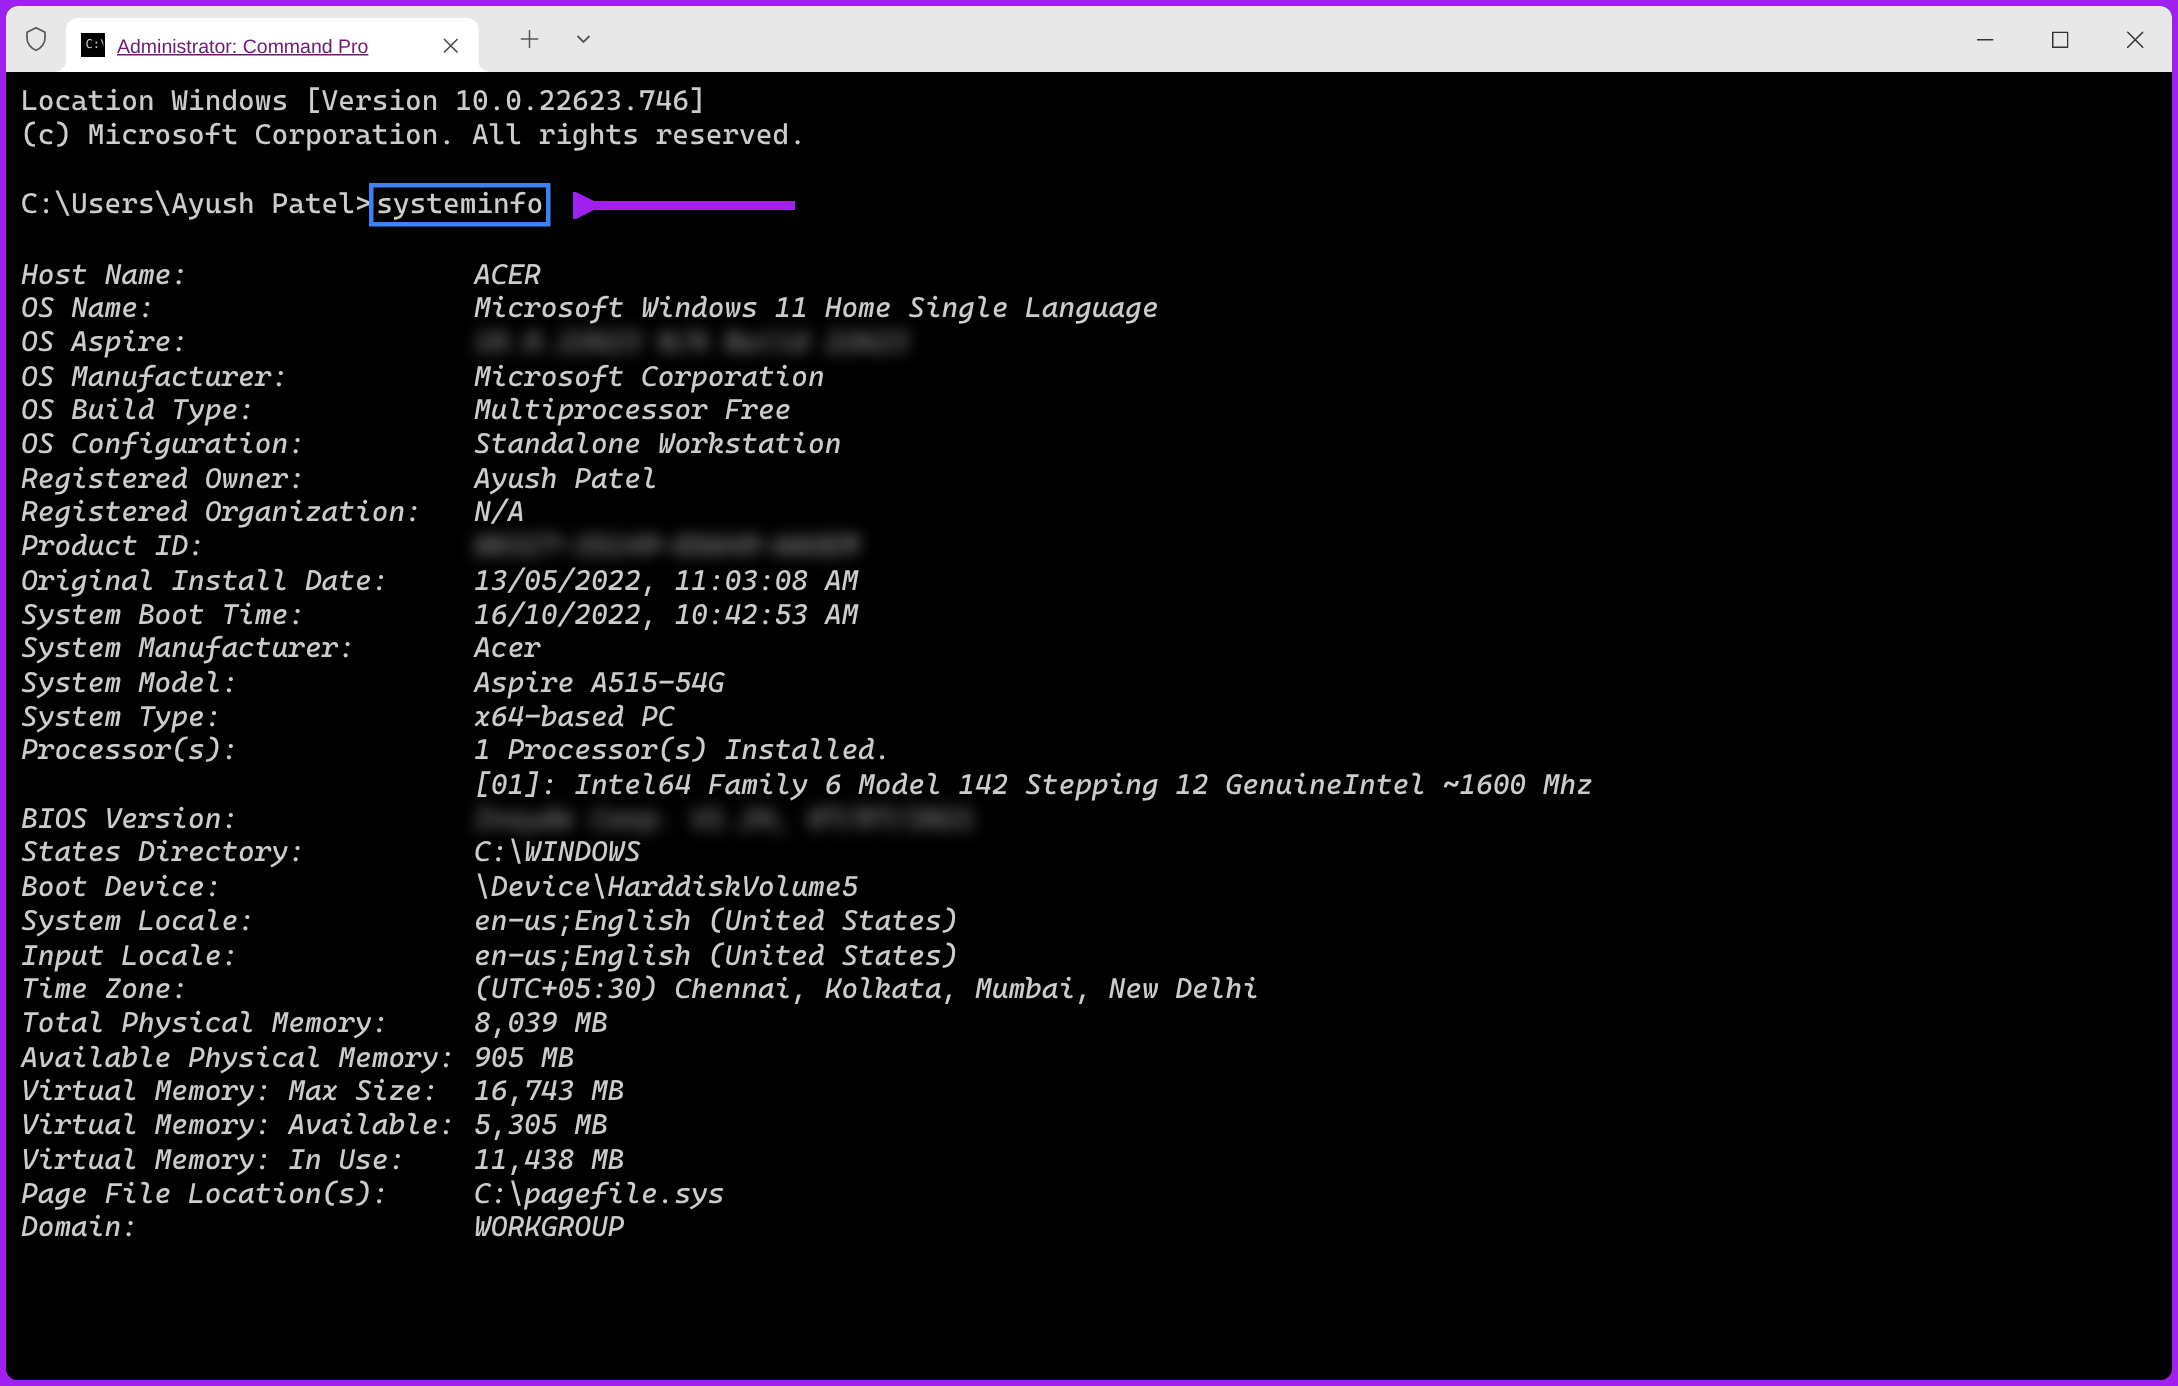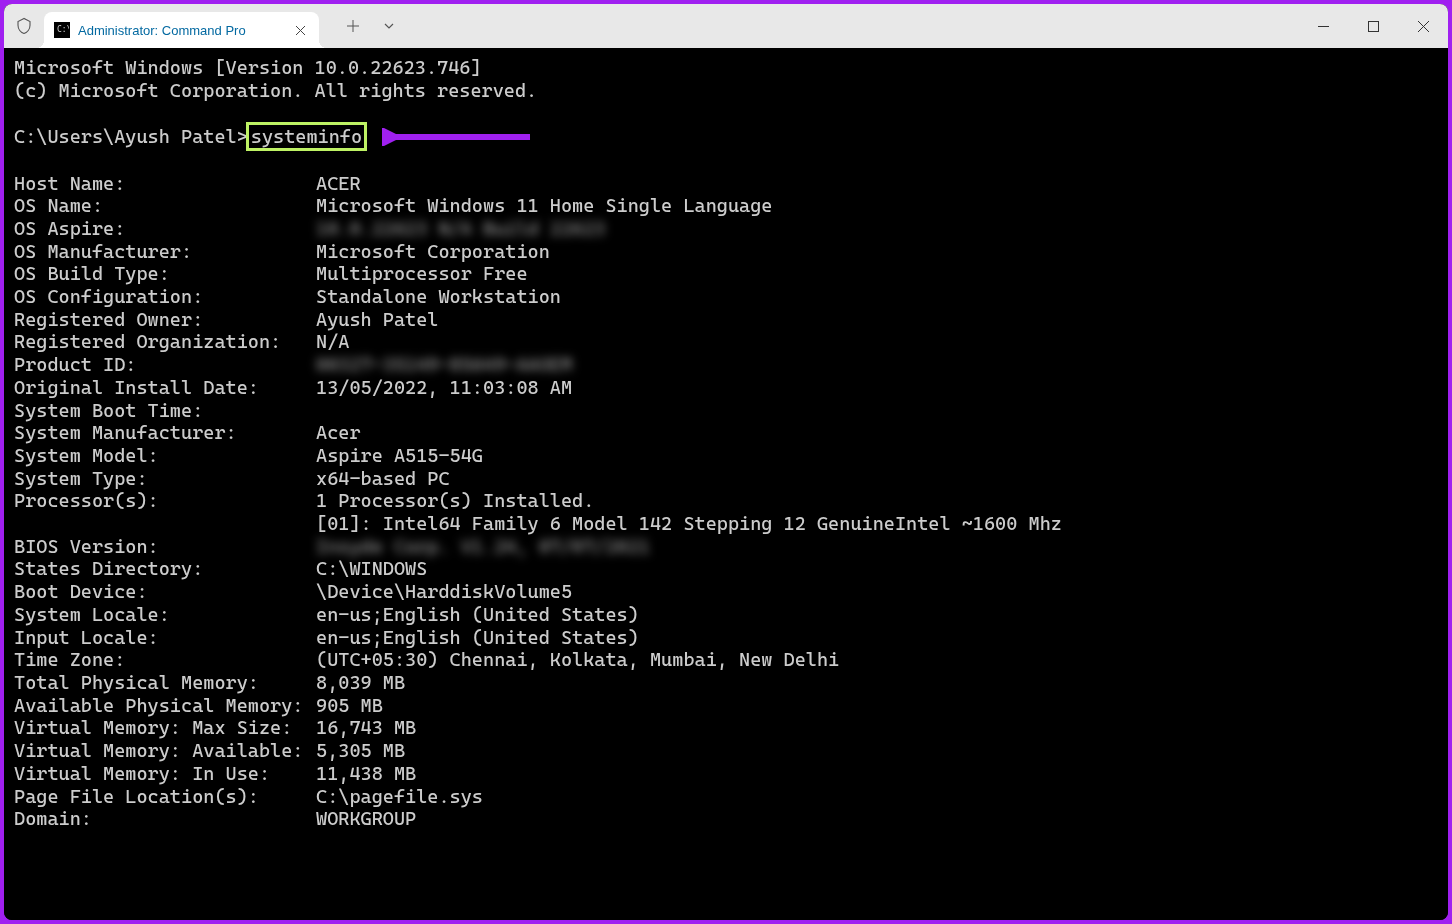--- a/index.html
+++ b/index.html
@@ -69,24 +69,25 @@
       height: 16px;
       background: #000;
       display: flex;
       align-items: center;
       justify-content: center;
       color: #ccc;
       font-size: 10px;
     }
     .tab-title {
       font-size: 13px;
-      color: #0369a1;
+      color: #701a75;
       flex: 1;
       white-space: nowrap;
       overflow: hidden;
+      text-decoration: underline;
     }
     .tab-close {
       width: 18px;
       height: 18px;
       display: flex;
       align-items: center;
       justify-content: center;
       color: #444;
       font-size: 14px;
       cursor: pointer;
@@ -125,26 +126,26 @@
       background: #000;
       color: #ccc;
       padding: 8px 10px;
       font-family: 'Cascadia Mono', 'Consolas', monospace;
       font-size: 19px;
       line-height: 22.7px;
       overflow: hidden;
       position: relative;
     }
     .line { white-space: pre; }
-    .row { display: flex; white-space: pre; }
+    .row { display: flex; white-space: pre; font-style: italic; }
     .lbl { width: 302px; flex-shrink: 0; }
     .val { }
     .blurred { filter: blur(5px); color: #999; }
     .highlight-box {
-      border: 3px solid #bef264;
+      border: 3px solid #3b82f6;
       display: inline-block;
       padding: 0 2px;
       margin: -2px -2px;
     }
     .arrow {
       position: absolute;
       top: 80px;
       left: 378px;
       width: 150px;
       height: 18px;
@@ -200,21 +201,21 @@
       </div>
       <div class="window-btn">
         <svg width="11" height="11" viewBox="0 0 11 11" stroke="currentColor" stroke-width="1">
             <path d="M0 0 L11 11 M11 0 L0 11"></path>
           </svg>
       </div>
     </div>
   </div>
 
   <div class="terminal">
-    <div class="line">Microsoft Windows [Version 10.0.22623.746]</div>
+    <div class="line">Location Windows [Version 10.0.22623.746]</div>
     <div class="line">(c) Microsoft Corporation. All rights reserved.</div>
     <div class="line">&nbsp;</div>
     <div class="line"><span>C:\Users\Ayush Patel&gt;</span><span class="highlight-box"><span>systeminfo</span></span></div>
     <svg class="arrow" viewBox="0 0 150 18">
       <defs>
           <marker id="ah" markerWidth="8" markerHeight="8" refX="1" refY="4" orient="auto">
             <polygon points="8 0, 0 4, 8 8" fill="#a020f0"></polygon>
           </marker>
         </defs>
       <line x1="148" y1="9" x2="14" y2="9" stroke="#a020f0" stroke-width="6" marker-end="url(#ah)"></line>
@@ -224,21 +225,21 @@
         <div class="row"><span class="lbl">Host Name:</span><span class="val">ACER</span></div>
         <div class="row"><span class="lbl">OS Name:</span><span class="val">Microsoft Windows 11 Home Single Language</span></div>
         <div class="row"><span class="lbl">OS Aspire:</span><span class="val blurred">10.0.22623 N/A Build 22623</span></div>
         <div class="row"><span class="lbl">OS Manufacturer:</span><span class="val">Microsoft Corporation</span></div>
         <div class="row"><span class="lbl">OS Build Type:</span><span class="val">Multiprocessor Free</span></div>
         <div class="row"><span class="lbl">OS Configuration:</span><span class="val">Standalone Workstation</span></div>
         <div class="row"><span class="lbl">Registered Owner:</span><span class="val">Ayush Patel</span></div>
         <div class="row"><span class="lbl">Registered Organization:</span><span class="val">N/A</span></div>
         <div class="row"><span class="lbl">Product ID:</span><span class="val blurred">00327-35149-85649-AAOEM</span></div>
         <div class="row"><span class="lbl">Original Install Date:</span><span class="val">13/05/2022, 11:03:08 AM</span></div>
-        <div class="row"><span class="lbl">System Boot Time:</span></div>
+        <div class="row"><span class="lbl">System Boot Time:</span><span class="val">16/10/2022, 10:42:53 AM</span></div>
         <div class="row"><span class="lbl">System Manufacturer:</span><span class="val">Acer</span></div>
         <div class="row"><span class="lbl">System Model:</span><span class="val">Aspire A515-54G</span></div>
         <div class="row"><span class="lbl">System Type:</span><span class="val">x64-based PC</span></div>
         <div class="row"><span class="lbl">Processor(s):</span><span class="val">1 Processor(s) Installed.</span></div>
         <div class="row"><span class="lbl"></span><span class="val">[01]: Intel64 Family 6 Model 142 Stepping 12 GenuineIntel ~1600 Mhz</span></div>
         <div class="row"><span class="lbl">BIOS Version:</span><span class="val blurred">Insyde Corp. V1.24, 07/07/2021</span></div>
         <div class="row"><span class="lbl">States Directory:</span><span class="val">C:\WINDOWS</span></div>
         <div class="row"><span class="lbl">Boot Device:</span><span class="val">\Device\HarddiskVolume5</span></div>
         <div class="row"><span class="lbl">System Locale:</span><span class="val">en-us;English (United States)</span></div>
         <div class="row"><span class="lbl">Input Locale:</span><span class="val">en-us;English (United States)</span></div>

